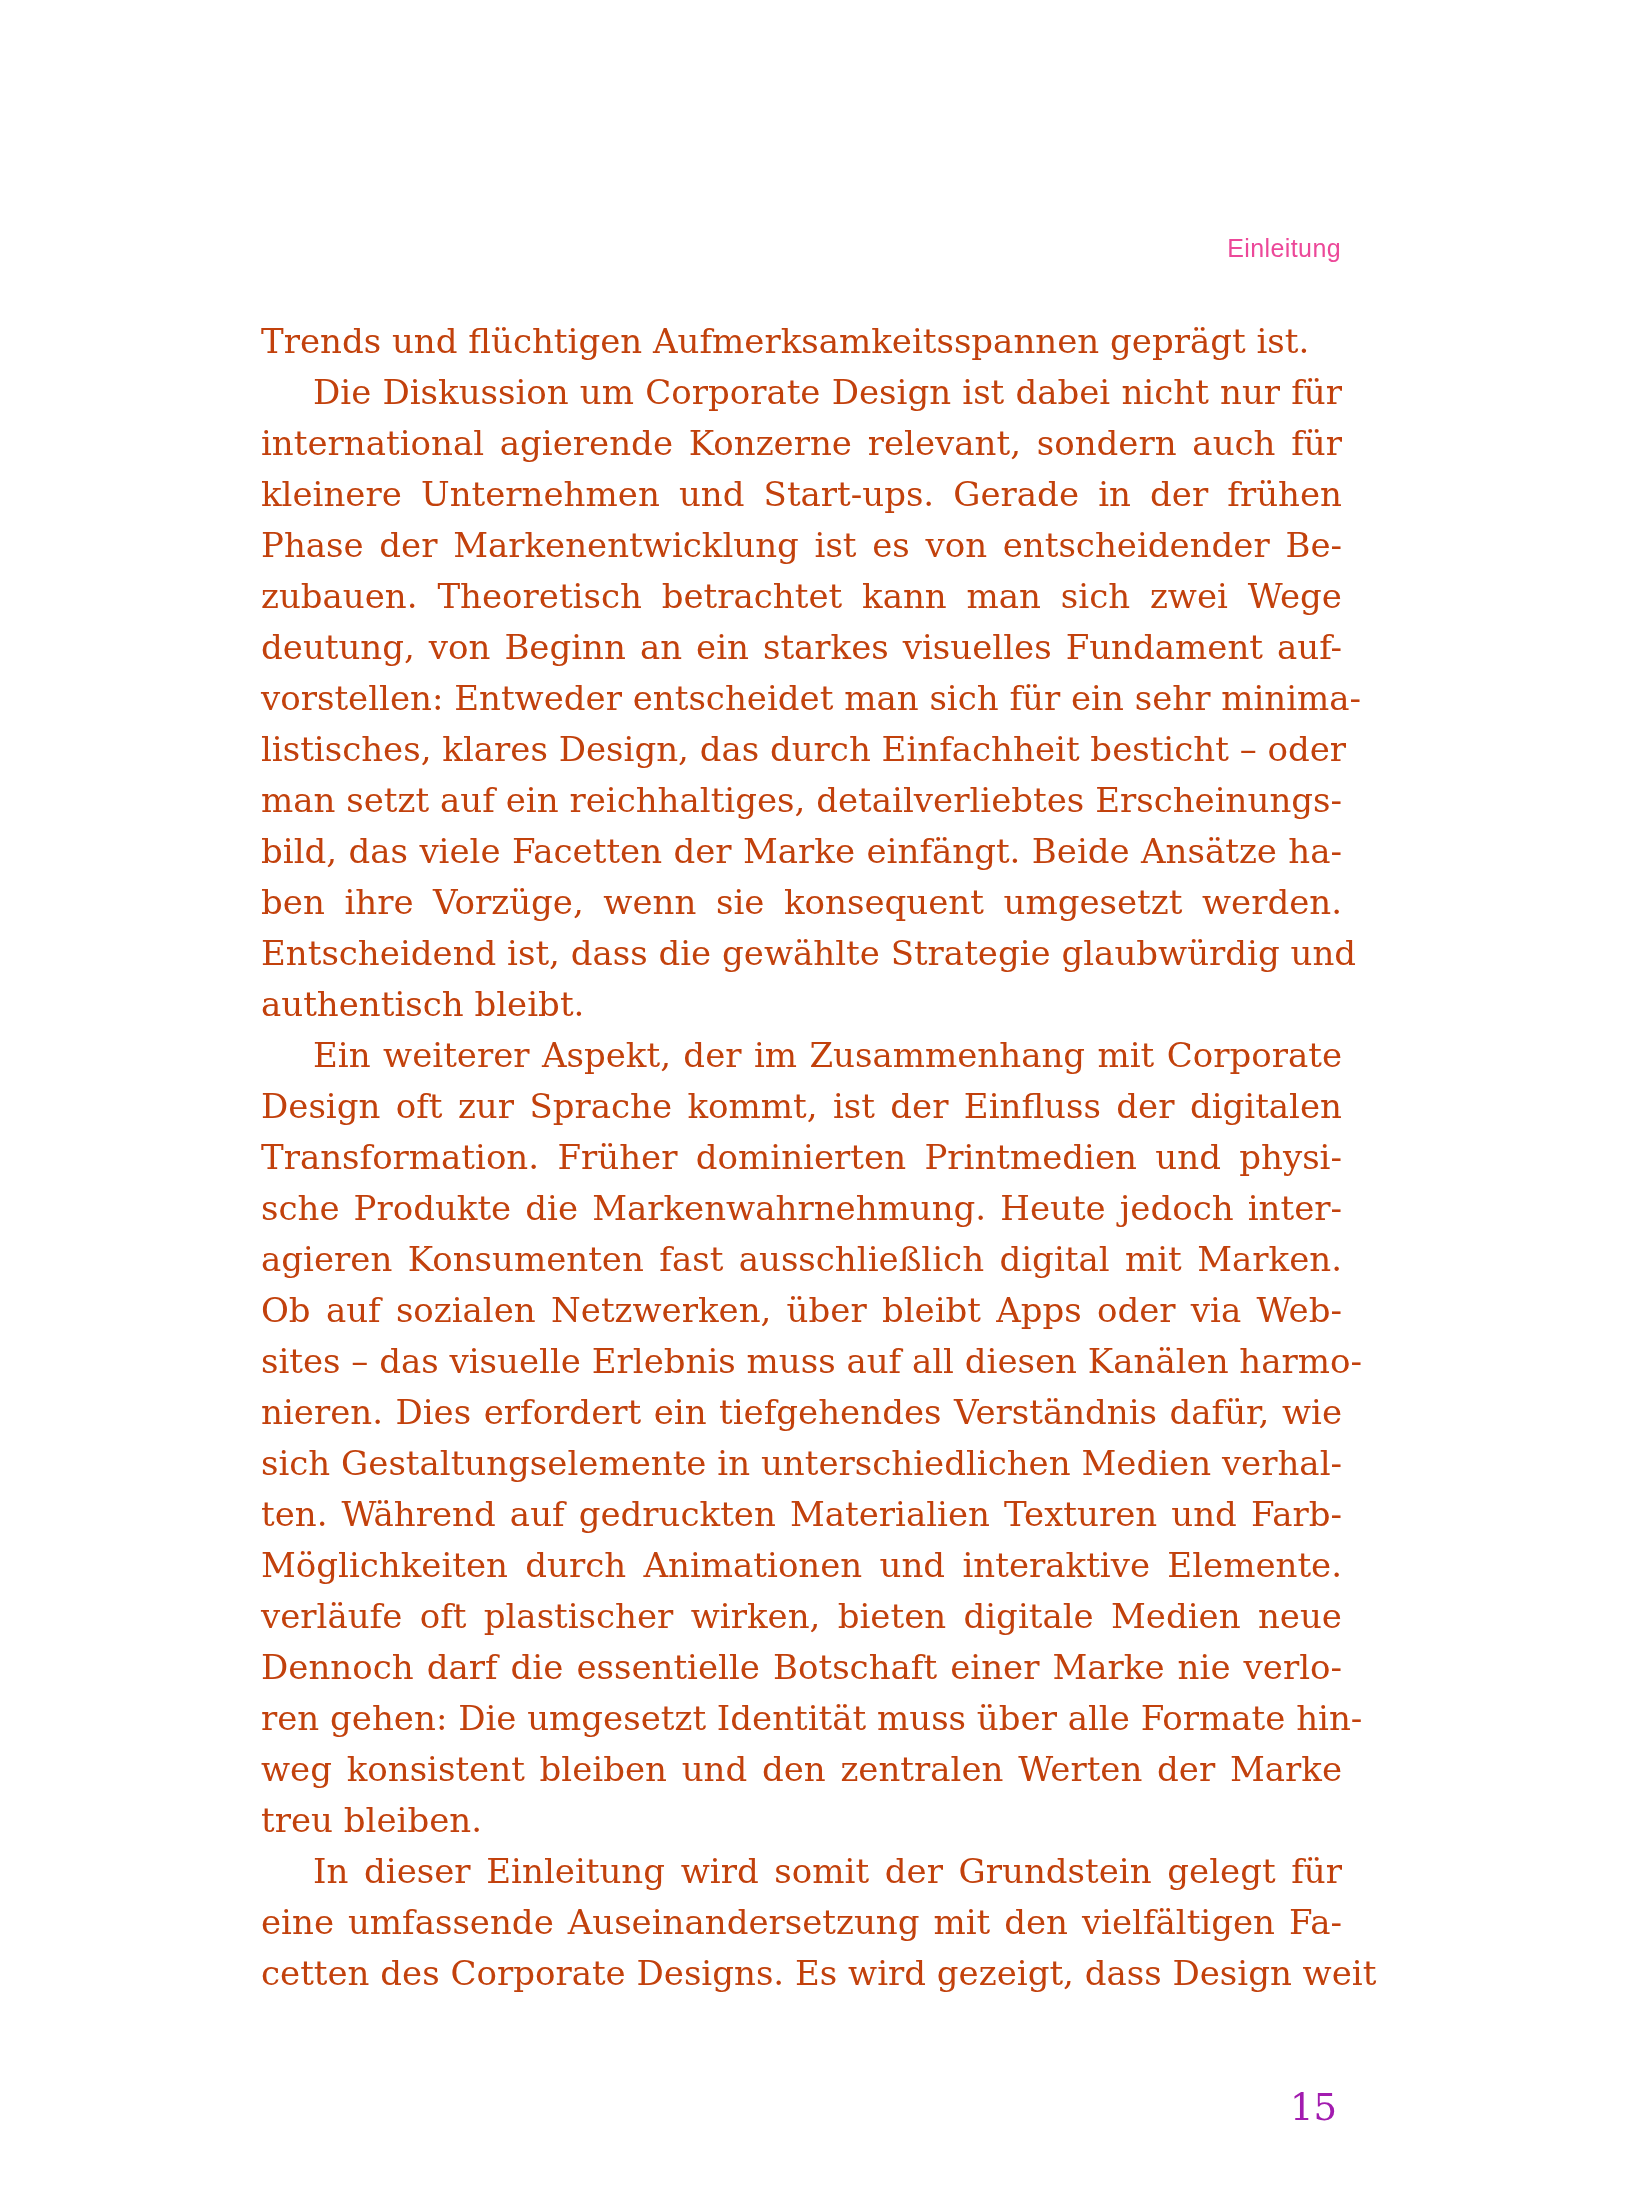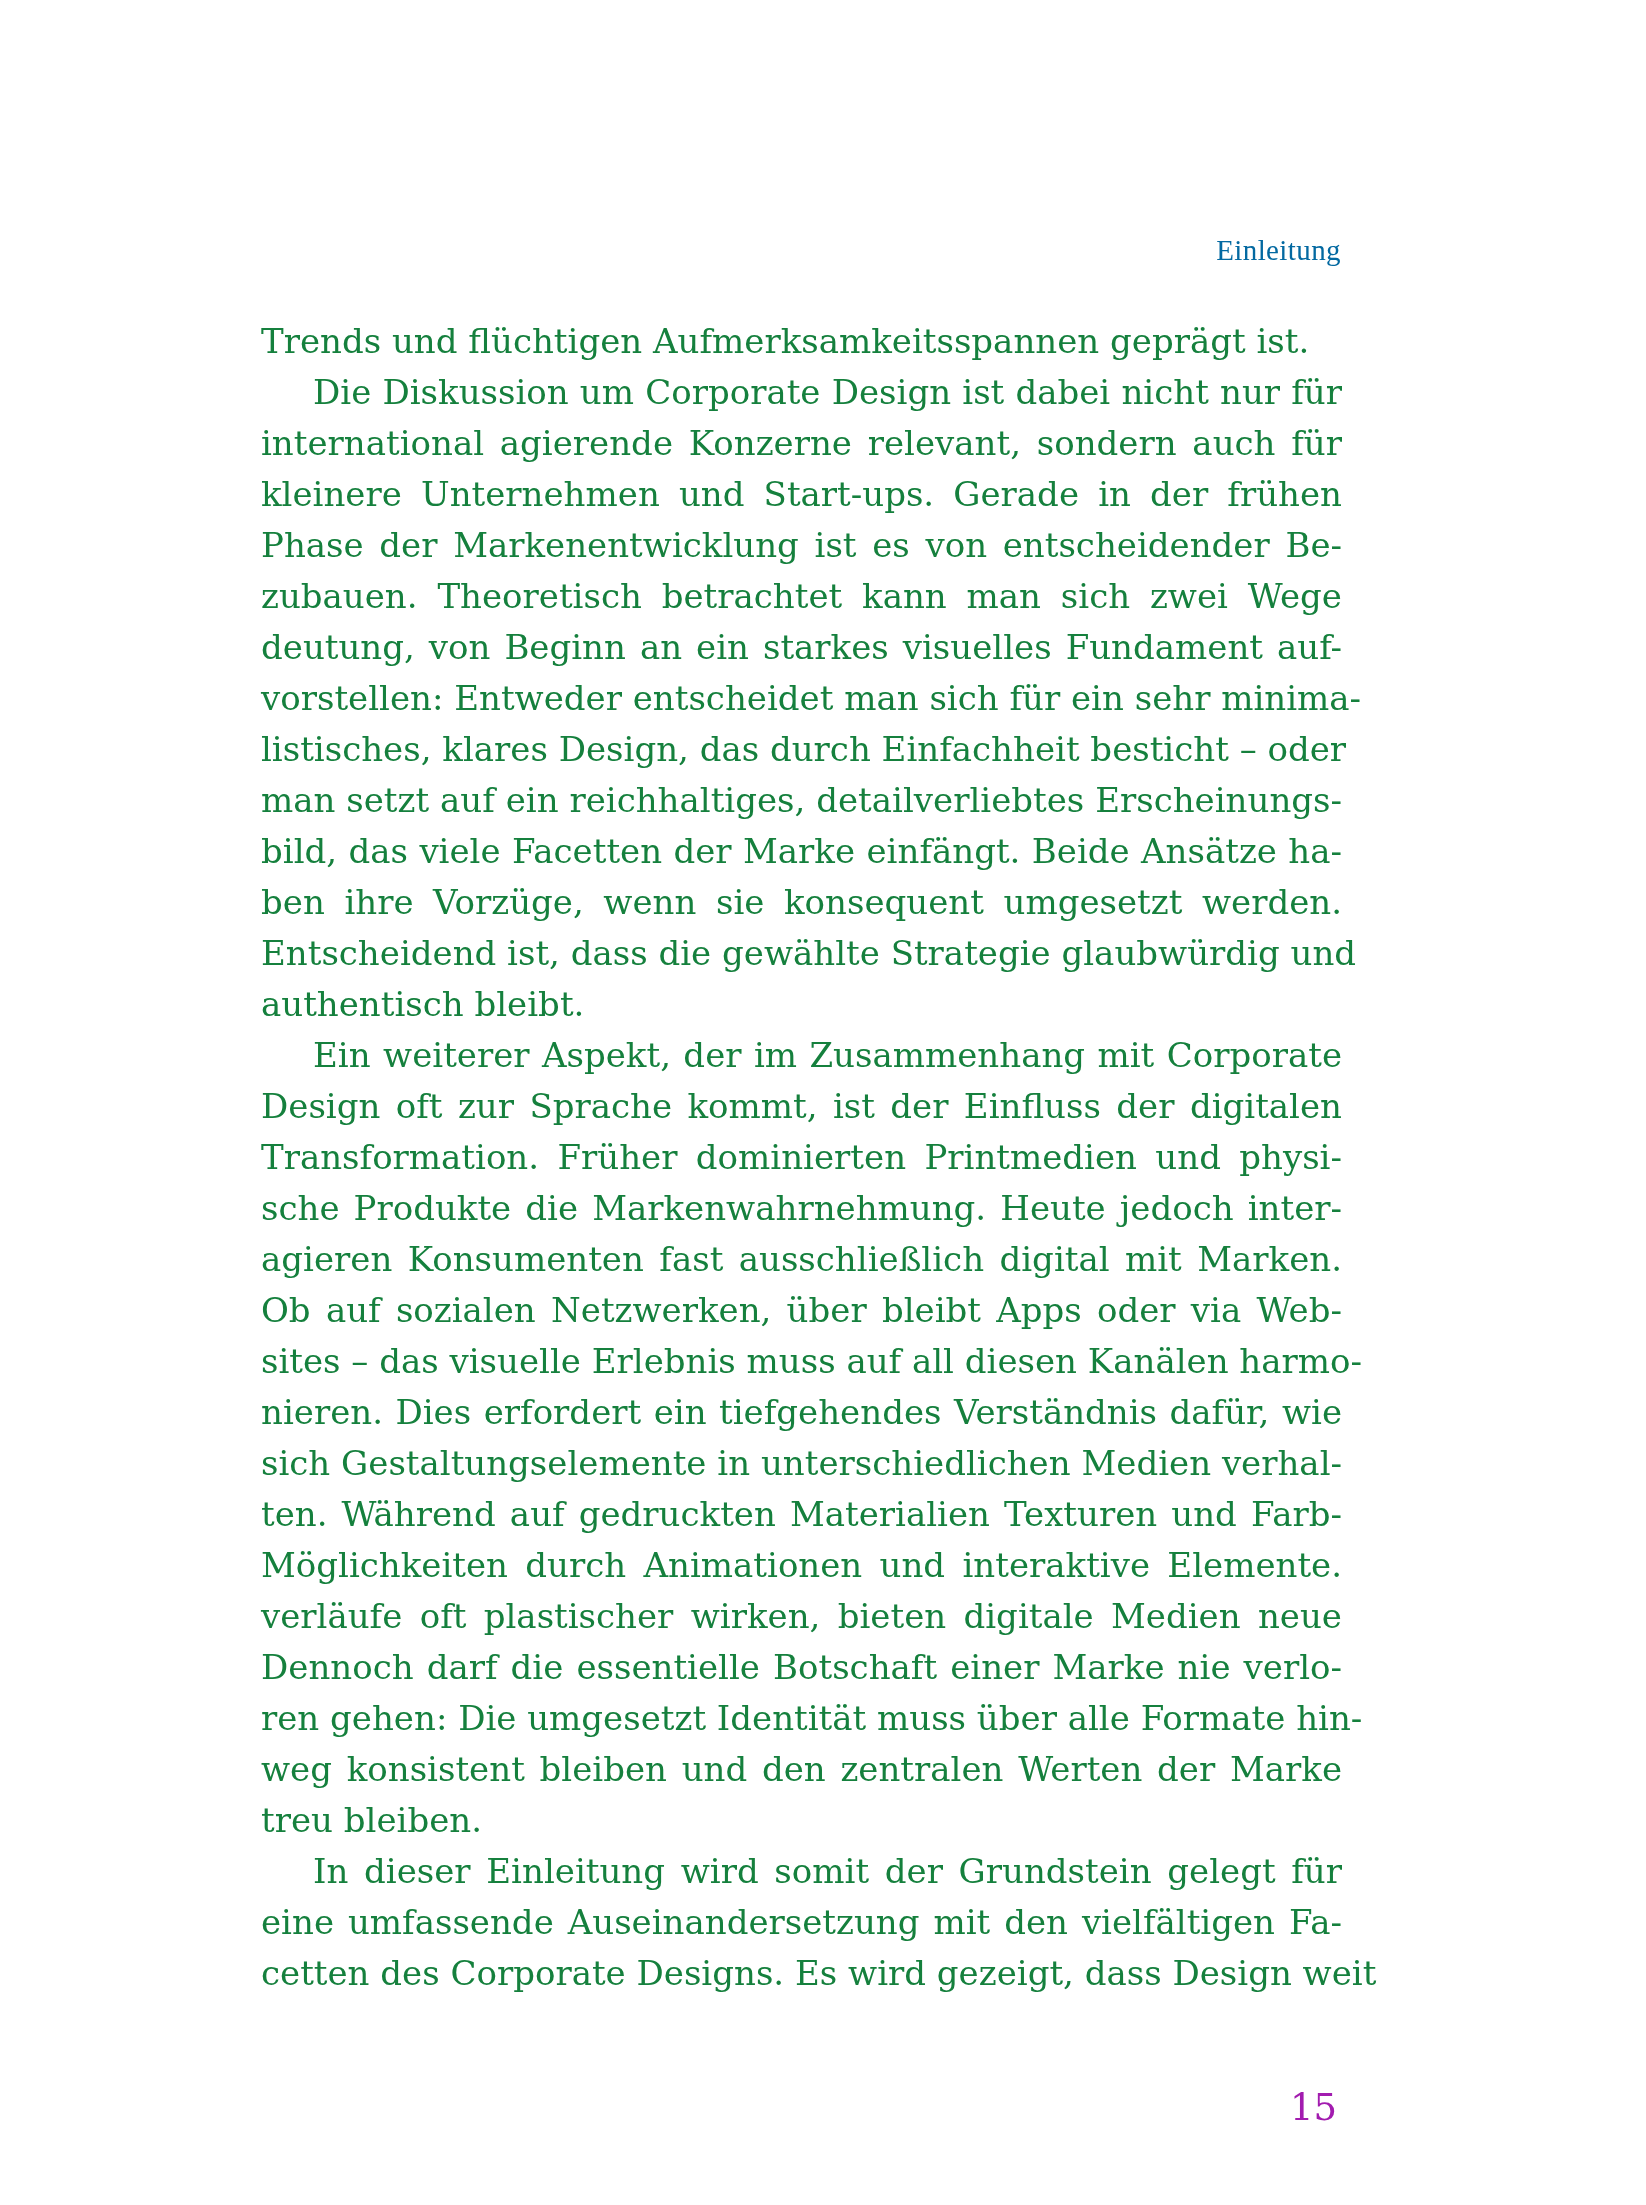--- a/index.html
+++ b/index.html
@@ -17,34 +17,34 @@
     position: absolute;
     left: 0; top: 0;
     width: 1646px;
     height: 2292px;
     background: #ffffff;
   }
   .running-head {
     position: absolute;
     right: 305px;
     top: 234px;
-    font-family: Liberation Serif, serif;
-    font-size: 29px;
-    color: #0369a1;
+    font-family: Liberation Sans, sans-serif;
+    font-size: 25px;
+    color: #ec4899;
     letter-spacing: 0.4px;
   }
   .body-text {
     position: absolute;
     left: 261px;
     top: 316px;
     width: 1081px;
     font-family: "DejaVu Serif", serif;
     font-size: 34px;
     line-height: 51px;
-    color: #15803d;
+    color: #c2410c;
   }
   .line {
     display: block;
     white-space: nowrap;
     text-align: justify;
     text-align-last: justify;
     height: 51px;
     overflow: visible;
   }
   .line.last {

